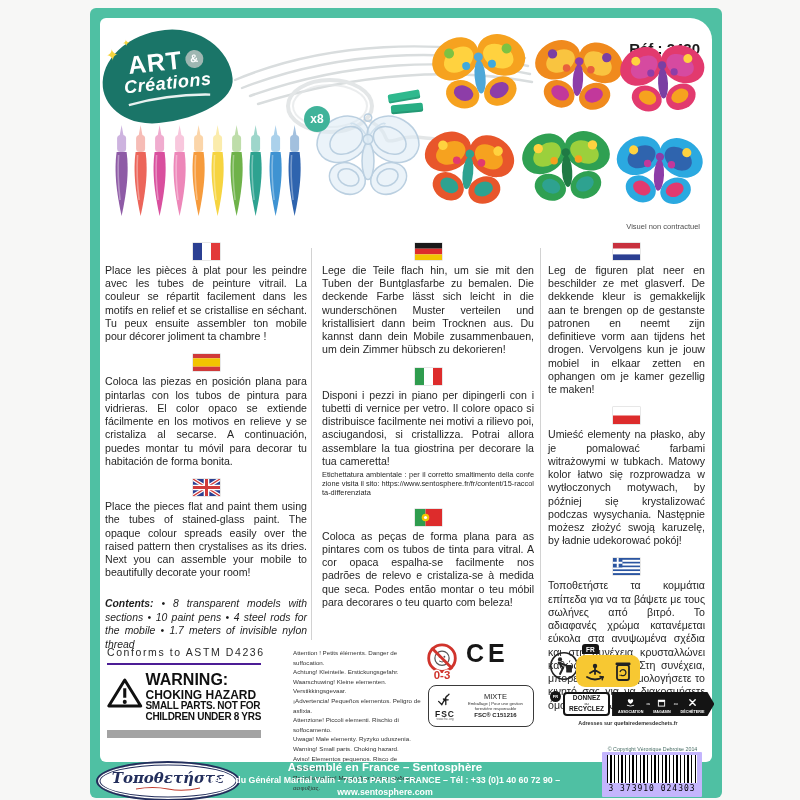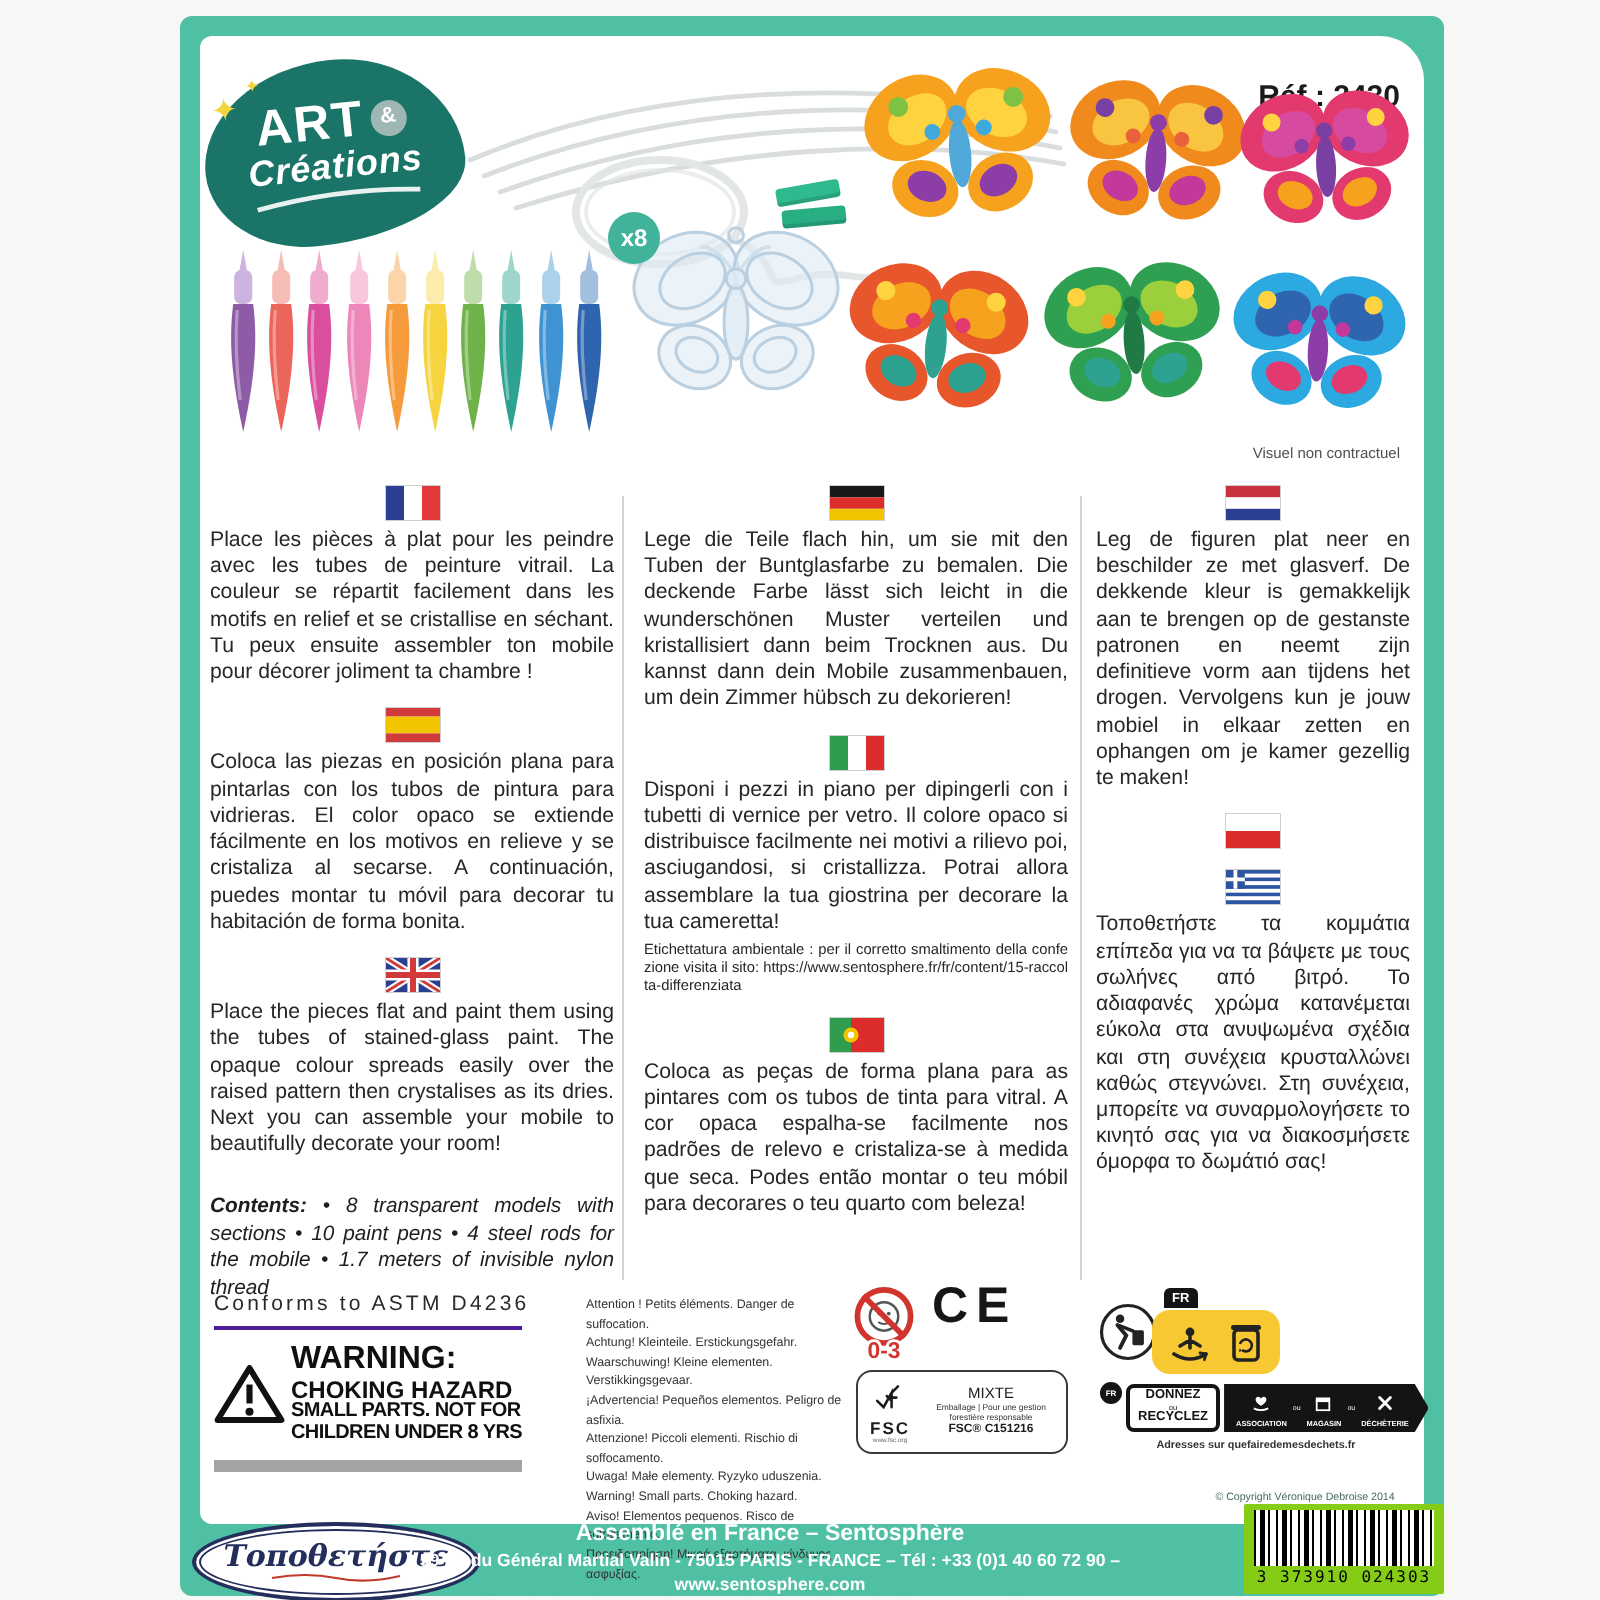--- a/index.html
+++ b/index.html
@@ -34,21 +34,21 @@
   .lang-block{margin-bottom:11px;}
   .flag-wrap{text-align:center;margin-bottom:4px;line-height:0;}
   .flag-wrap svg{box-shadow:0 0 0 .5px #cfcfcf;}
   .lang-text{font-size:10.6px;line-height:1.25;text-align:justify;color:#262626;margin:0;}
   .eco-note{font-size:7.4px;line-height:1.2;text-align:justify;color:#262626;margin:3px 0 0 0;word-break:break-all;}
   .contents-text{font-style:italic;font-size:10.4px;line-height:1.3;text-align:justify;color:#1e1e1e;margin:18px 0 0 0;}
   .contents-text b{font-weight:700;}
   
   .compliance{position:absolute;left:7px;top:628px;width:154px;}
   .astm{font-size:10.5px;letter-spacing:1.6px;color:#2a2a2a;text-align:center;padding-bottom:5px;border-bottom:2px solid #4c1d95;white-space:nowrap;}
-  .warnbox{display:flex;align-items:center;gap:3px;padding:7px 0 8px 0;border-bottom:6px solid #a3a3a3;}
+  .warnbox{display:flex;gap:3px;padding:7px 0 8px 0;border-bottom:8px solid #a3a3a3;}
   .warn-text{color:#101010;line-height:1.05;}
   .w1{font-size:16px;font-weight:800;}
   .w2{font-size:12px;font-weight:800;}
   .w3{font-size:10px;font-weight:700;letter-spacing:-0.3px;white-space:nowrap;}
   
   .safety{position:absolute;left:193px;top:630px;width:130px;font-size:6.2px;line-height:1.55;color:#333;}
   
   .age03{position:absolute;left:323px;top:624px;}
   .ce-mark{position:absolute;left:366px;top:623px;font-size:25px;font-weight:700;color:#161616;letter-spacing:4px;line-height:1;}
   .fsc-box{position:absolute;left:328px;top:667px;width:104px;height:40px;border:1.5px solid #3a3a3a;border-radius:8px;
@@ -81,21 +81,21 @@
   
   .sento-logo{position:absolute;left:6px;top:753px;width:140px;height:36px;background:#fff;border:2.5px solid #232E5C;
     border-radius:50%;display:flex;flex-direction:column;align-items:center;justify-content:center;
     box-shadow:inset 0 0 0 1.5px #fff, inset 0 0 0 2.5px #232E5C;}
   .sento-name{font-family:"DejaVu Serif",serif;font-style:italic;font-weight:700;font-size:15px;color:#232E5C;line-height:1;}
   .footer-text{position:absolute;left:95px;top:753px;width:400px;text-align:center;color:#fff;}
   .ft1{font-size:11.5px;font-weight:700;line-height:13px;}
   .ft2{font-size:8.8px;font-weight:700;line-height:12px;}
   .ft3{font-size:7.3px;line-height:10px;color:#E2F6EE;}
   .copyright{position:absolute;left:505px;top:738px;width:115px;text-align:center;font-size:5.3px;color:rgba(17,66,55,.8);}
-  .barcode{position:absolute;left:532px;top:744px;width:100px;height:45px;background:#84cc16;border-radius:1px;padding:0;}
+  .barcode{position:absolute;left:512px;top:744px;width:100px;height:45px;background:#c4b5fd;border-radius:1px;padding:0;}
   .bars{height:28px;margin:3px 5px 0 5px;background:
      repeating-linear-gradient(90deg,#000 0 1px,#fff 1px 3px,#000 3px 5.5px,#fff 5.5px 7px,#000 7px 8px,#fff 8px 11px);}
   .bc-digits{font-family:"DejaVu Sans Mono",monospace;font-size:8px;color:#000;text-align:center;letter-spacing:1px;line-height:12px;}
 </style>
 </head>
 <body>
 
 <div class="box">
   <div class="panel">
 
@@ -393,20 +393,21 @@
               <rect y="5.7" width="27" height="5.7" fill="#fff"></rect>
               <rect y="11.4" width="27" height="5.6" fill="#2B3F92"></rect>
             </svg></div>
           <p class="lang-text">Leg de figuren plat neer en beschilder ze met glasverf. De dekkende kleur is gemakkelijk aan te brengen op de gestanste patronen en neemt zijn definitieve vorm aan tijdens het drogen. Vervolgens kun je jouw mobiel in elkaar zetten en ophangen om je kamer gezellig te maken!</p>
         </div>
         <div class="lang-block">
           <div class="flag-wrap"><svg width="27" height="17">
               <rect width="27" height="8.5" fill="#fff"></rect>
               <rect y="8.5" width="27" height="8.5" fill="#DD2C2C"></rect>
             </svg></div>
+          <p class="lang-text">Umieść elementy na płasko, aby je pomalować farbami witrażowymi w tubkach. Matowy kolor łatwo się rozprowadza w wytłoczonych motywach, by później się krystalizować podczas wysychania. Następnie możesz złożyć swoją karuzelę, by ładnie udekorować pokój!</p>
         </div>
         <div class="lang-block">
           <div class="flag-wrap"><svg width="27" height="17">
               <rect y="0" width="27" height="1.89" fill="#2B55A0"></rect>
               <rect y="1.89" width="27" height="1.89" fill="#fff"></rect>
               <rect y="3.78" width="27" height="1.89" fill="#2B55A0"></rect>
               <rect y="5.67" width="27" height="1.89" fill="#fff"></rect>
               <rect y="7.56" width="27" height="1.89" fill="#2B55A0"></rect>
               <rect y="9.45" width="27" height="1.89" fill="#fff"></rect>
               <rect y="11.34" width="27" height="1.89" fill="#2B55A0"></rect>

